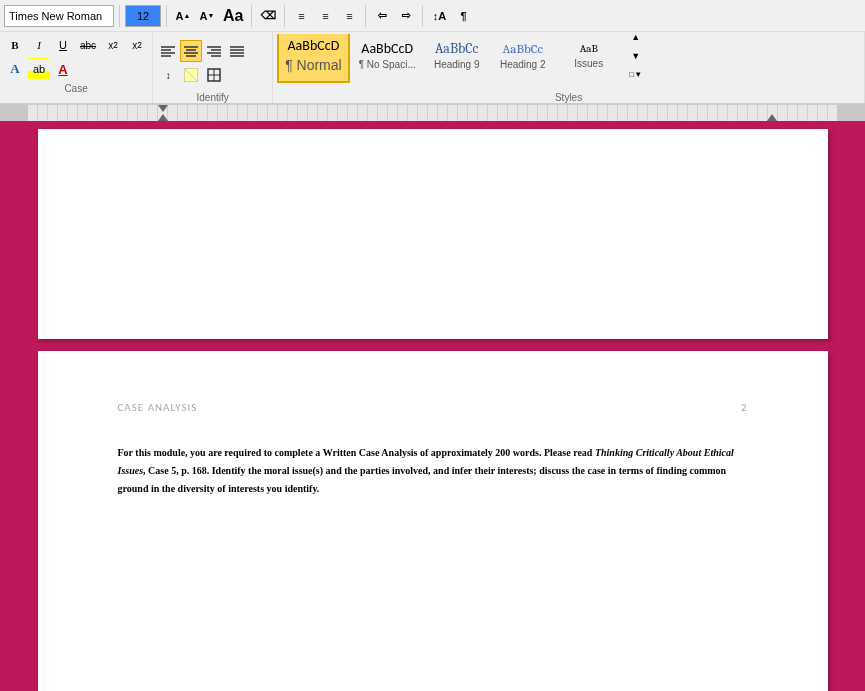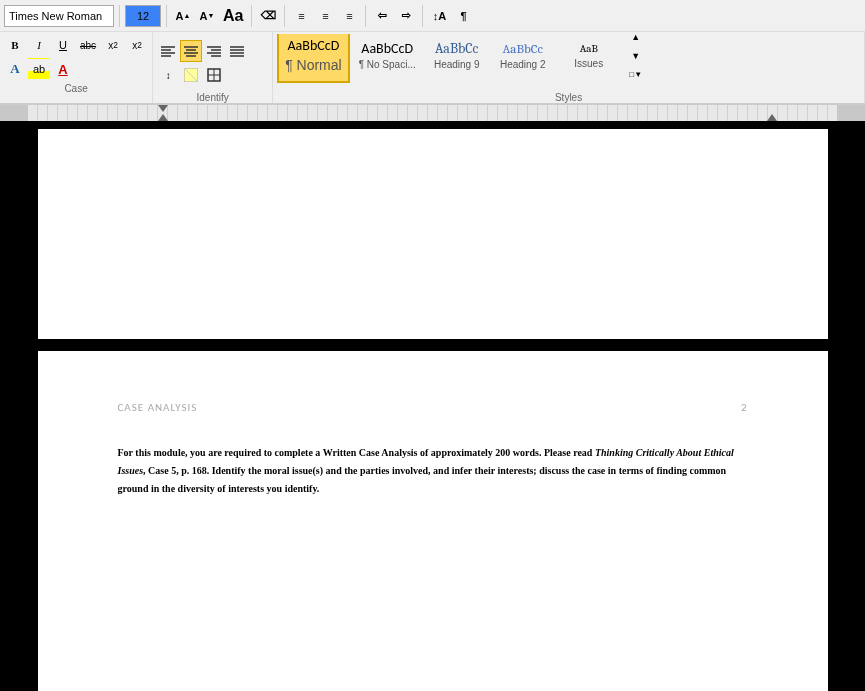--- a/index.html
+++ b/index.html
@@ -31,21 +31,21 @@
     .sn-nospace .style-preview { font-family: Calibri, sans-serif; font-size: 14px; }
     .sn-h1 .style-preview { font-family: Cambria, serif; font-size: 14px; color: #365F91; }
     .sn-h2 .style-preview { font-family: Cambria, serif; font-size: 12px; color: #4472C4; }
     .sn-title .style-preview { font-family: Cambria, serif; font-size: 16px; }
     .sn-subtitle .style-preview { font-family: Calibri, sans-serif; font-size: 11px; color: #666; font-style: italic; }
 
     
     .ruler { height: 16px; background: #f0f0f0; border-bottom: 1px solid #ccc; display: flex; align-items: center; }
 
     
-    .doc-area { background: #000000; padding: 8px; height: calc(691px - 32px - 72px - 16px); overflow-y: auto; }
+    .doc-area { background: #be185d; padding: 8px; height: calc(691px - 32px - 72px - 16px); overflow-y: auto; }
 
     .page { background: white; margin: 0 auto 12px; width: 790px; min-height: 200px; box-shadow: 2px 2px 5px rgba(0,0,0,0.3); }
 
     .page-blank { height: 210px; }
 
     .page-content { padding: 50px 80px 40px; }
 
     .page-header { display: flex; justify-content: space-between; color: #aaa; font-size: 11px; font-family: Calibri, sans-serif; text-transform: uppercase; letter-spacing: 1px; margin-bottom: 30px; }
 
     .doc-text { font-family: 'Times New Roman', serif; font-size: 10px; line-height: 1.8; color: #000; }

